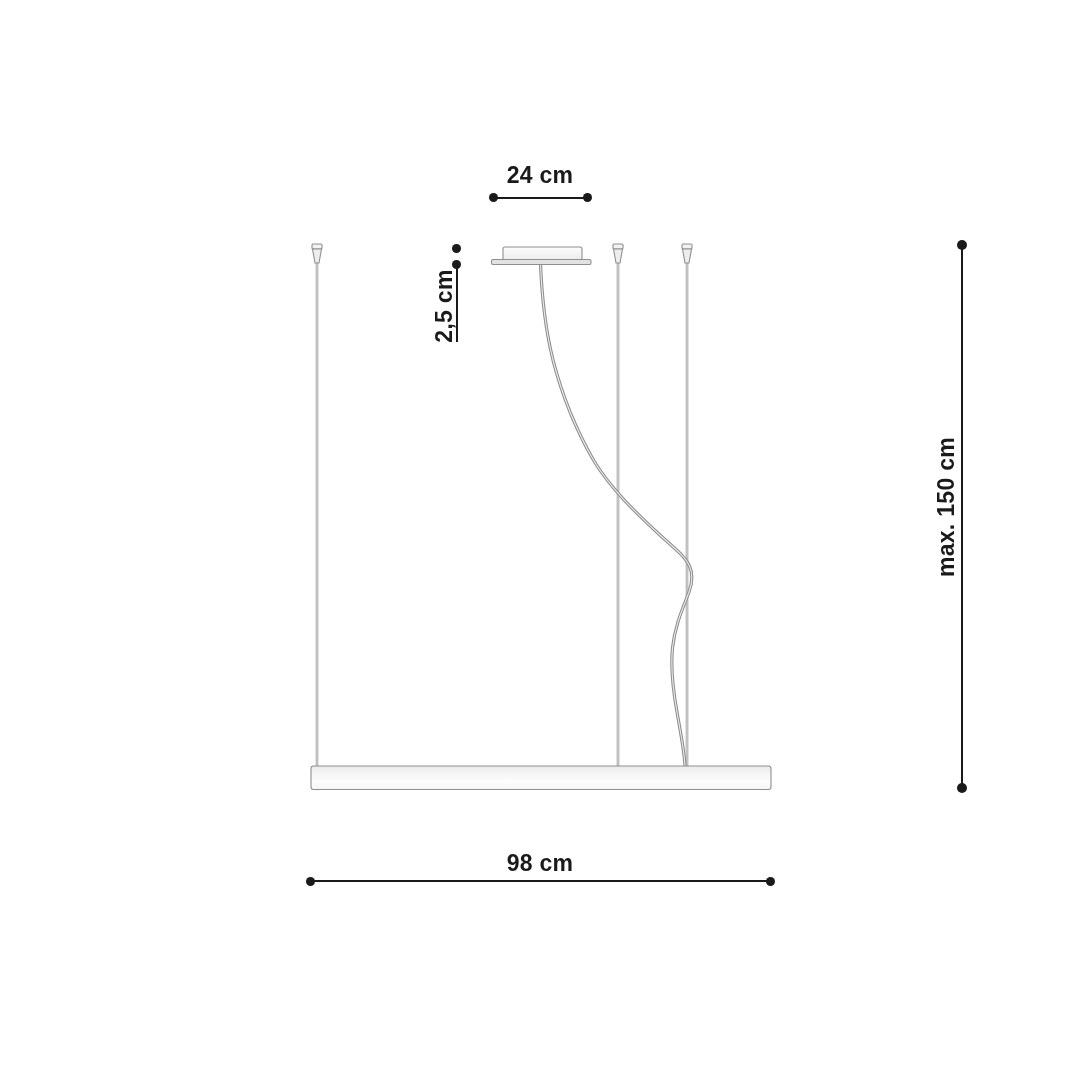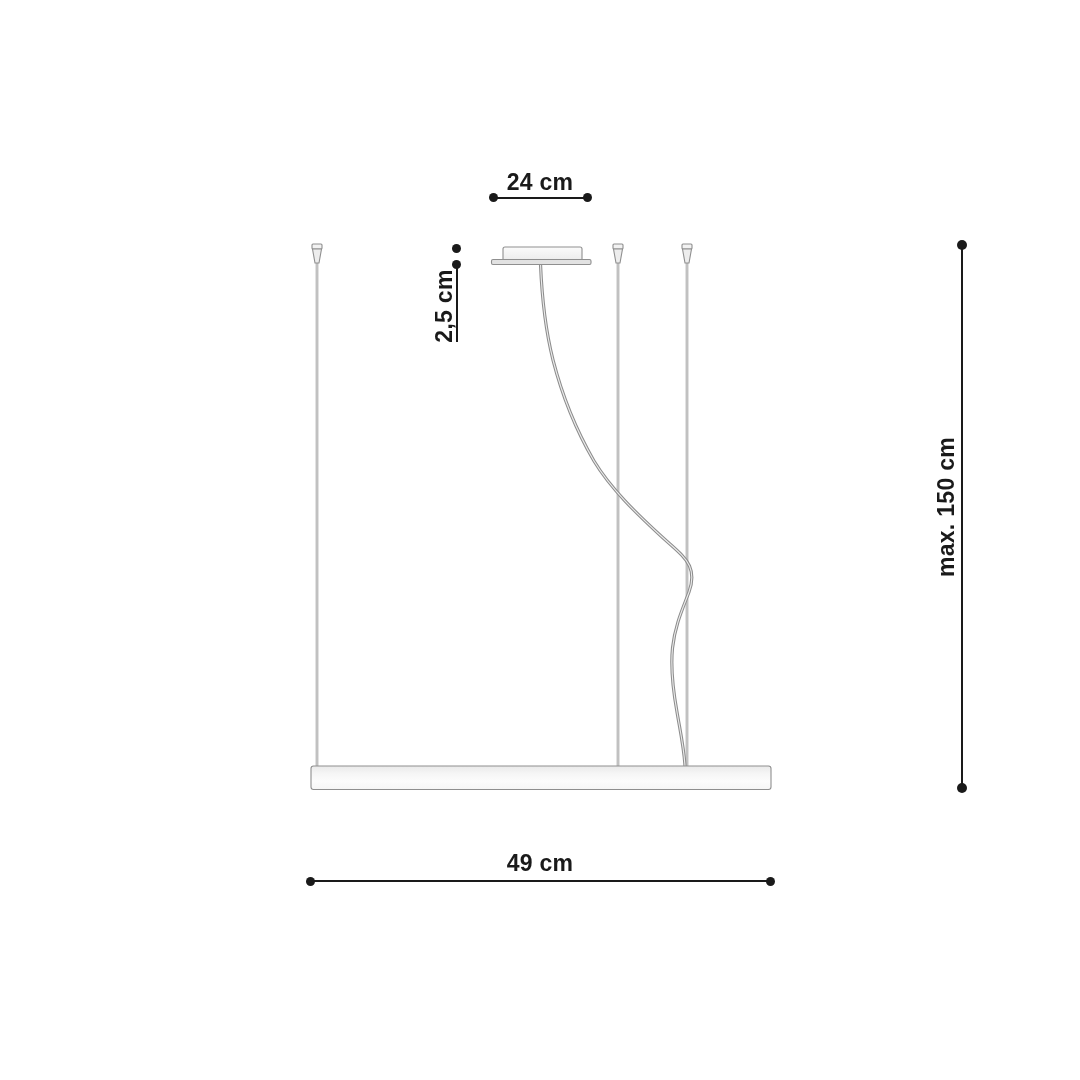--- a/index.html
+++ b/index.html
@@ -122,33 +122,33 @@
     </g>
 
     <g>
       <rect class="outline-shape" x="503" y="247" width="79" height="14" rx="2" fill="url(#bodyGrad)"></rect>
       <rect class="outline-shape" x="491.5" y="259.5" width="99.5" height="5" rx="1.5" fill="#e2e2e2"></rect>
     </g>
 
     <rect class="outline-shape" x="311" y="766" width="460" height="23.5" rx="2.5" fill="url(#barGrad)"></rect>
   </svg>
 
-  <div class="dim-label" style="left:490px; top:169px; width:100px;">24 cm</div>
+  <div class="dim-label" style="left:490px; top:162px; width:100px;">24 cm</div>
   <div class="dim-line" style="left:493px; top:196.5px; width:94px; height:2px;"></div>
   <div class="dim-dot" style="left:488.5px; top:193px;"></div>
   <div class="dim-dot" style="left:582.5px; top:193px;"></div>
 
   <div class="dim-dot" style="left:451.5px; top:243.5px;"></div>
   <div class="dim-dot" style="left:451.5px; top:259.5px;"></div>
   <div class="dim-line" style="left:455.5px; top:266px; width:2px; height:76px;"></div>
   <div class="dim-label vertical" style="left:406px; top:293px; width:75px;">2,5 cm</div>
 
   <div class="dim-line" style="left:960.5px; top:245px; width:2px; height:543px;"></div>
   <div class="dim-dot big" style="left:956.5px; top:240px;"></div>
   <div class="dim-dot big" style="left:956.5px; top:783px;"></div>
   <div class="dim-label vertical" style="left:871px; top:494px; width:150px;">max. 150 cm</div>
 
-  <div class="dim-label" style="left:490px; top:850px; width:100px;">49 cm</div>
+  <div class="dim-label" style="left:490px; top:850px; width:100px;">98 cm</div>
   <div class="dim-line" style="left:310px; top:880px; width:460px; height:2px;"></div>
   <div class="dim-dot" style="left:305.5px; top:876.5px;"></div>
   <div class="dim-dot" style="left:765.5px; top:876.5px;"></div>
 
 </div>
 
 </body></html>

